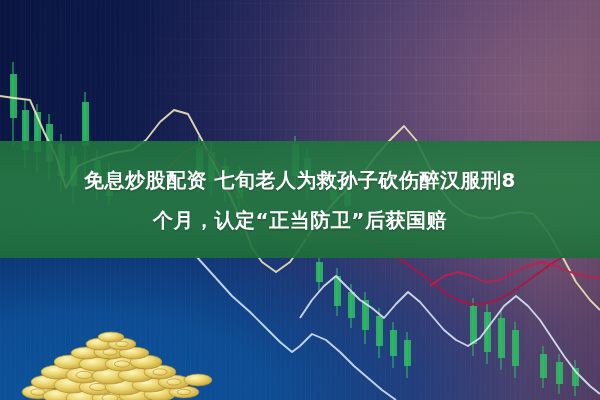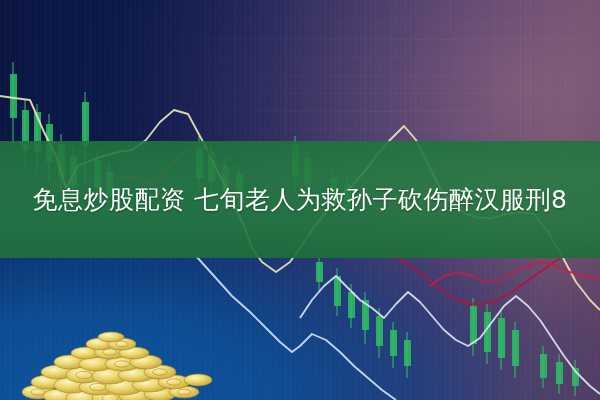--- a/index.html
+++ b/index.html
@@ -94,22 +94,22 @@
         rgba(30,110,58,0.93) 100%);
     display: flex;
     flex-direction: column;
     align-items: center;
     justify-content: center;
     box-sizing: border-box;
     padding: 0 14px;
   }
   .headline-line {
     color: #ffffff;
-    font-weight: 400;
-    font-size: 25px;
+    font-weight: 700;
+    font-size: 20px;
     line-height: 40px;
     letter-spacing: .5px;
     text-align: left;
     white-space: nowrap;
     text-shadow: 0 1px 2px rgba(0,0,0,0.30);
   }
 </style>
 </head>
 <body>
 
@@ -241,15 +241,16 @@
         <ellipse cx="126" cy="23" rx="15" ry="6" fill="url(#cg)" stroke="#a8862c" stroke-width="0.6"></ellipse>
         <ellipse cx="92" cy="14" rx="14" ry="6" fill="url(#cg)" stroke="#a8862c" stroke-width="0.6"></ellipse>
         <ellipse cx="114" cy="14" rx="14" ry="6" fill="url(#cg)" stroke="#a8862c" stroke-width="0.6"></ellipse>
         <ellipse cx="114" cy="14" rx="6.3" ry="2.7" fill="none" stroke="#b8922f" stroke-width="0.7"></ellipse>
         <ellipse cx="103" cy="7" rx="13" ry="5" fill="url(#cg)" stroke="#a8862c" stroke-width="0.6"></ellipse>
       </g>
   </svg>
 
   <div id="headline-band">
     <div class="headline-line">免息炒股配资 七旬老人为救孙子砍伤醉汉服刑8</div>
+    <div class="headline-line">个月，认定“正当防卫”后获国赔</div>
   </div>
 
 </div>
 
 </body></html>

